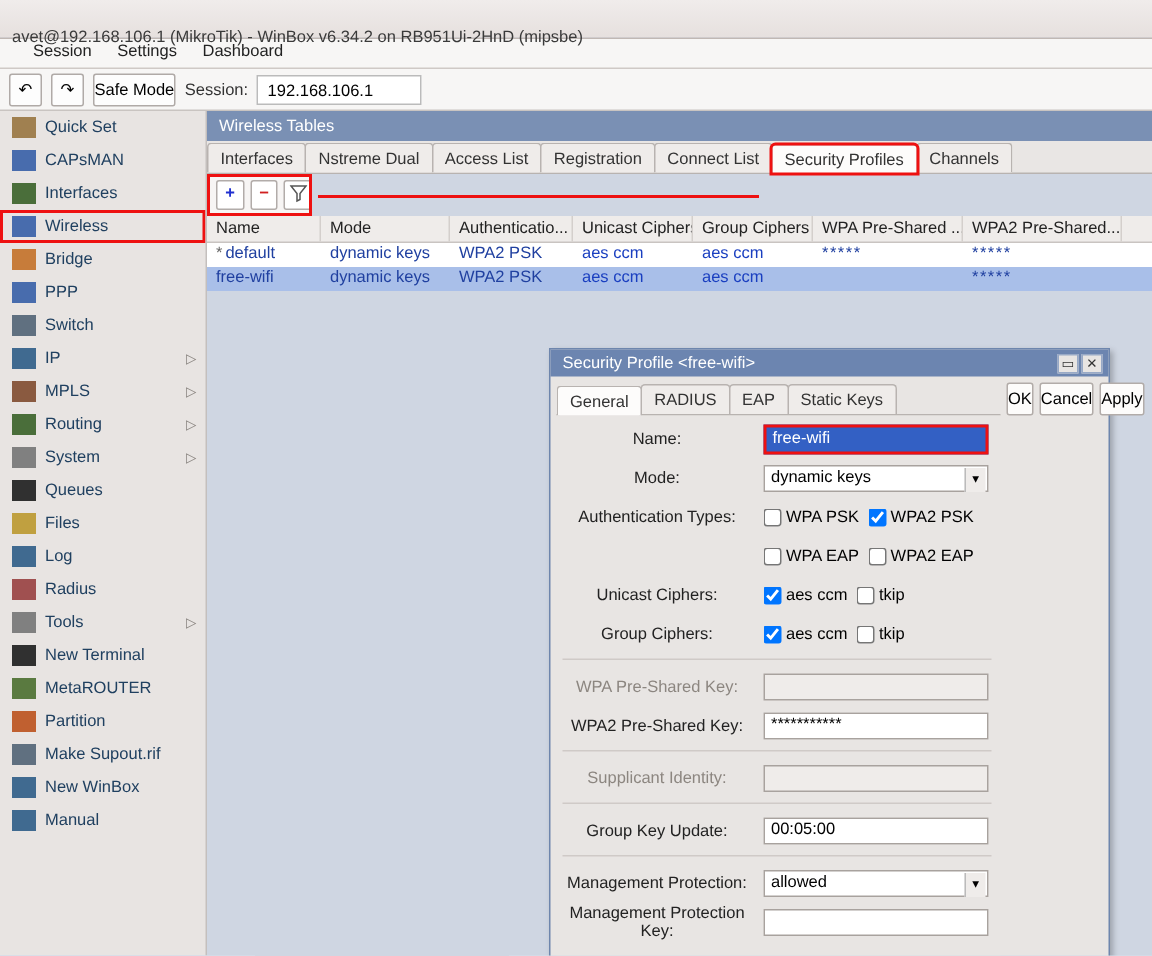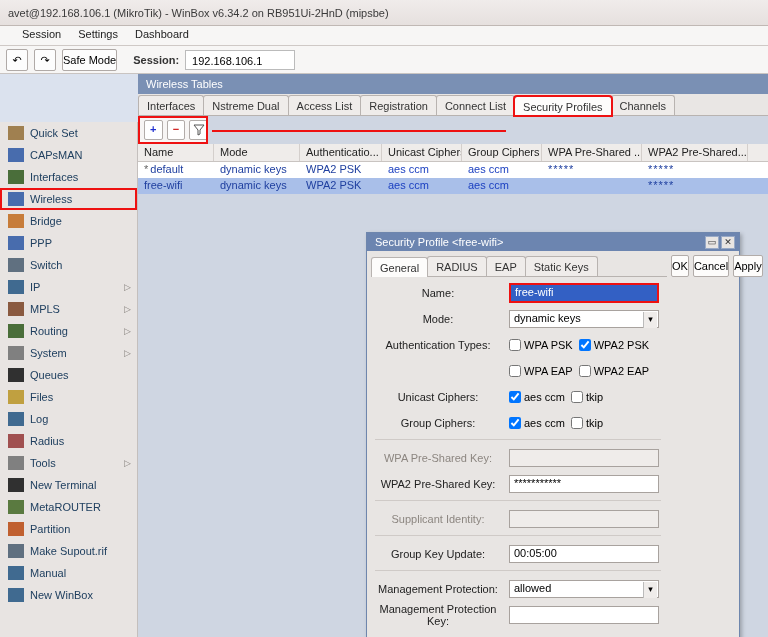--- a/index.html
+++ b/index.html
@@ -1,27 +1,27 @@
 <!DOCTYPE html>
 <html><head>
 <meta charset="utf-8">
 <style>
   * { box-sizing: border-box; font-family: "Tahoma", "Segoe UI", sans-serif; font-size: 11px; }
   body { margin: 0; background: #dbe2ee; width: 768px; height: 637px; position: relative; overflow: hidden; }
-  .titlebar { background: linear-gradient(#f0eceb, #e6e0de); border-bottom: 1px solid #c0b8b4; height: 26px; line-height: 26px; padding: 0 8px; color: #3a3a3a; }
+  .titlebar { background: linear-gradient(#f0eceb, #e6e0de); border-bottom: 1px solid #c0b8b4; height: 26px; line-height: 26px; padding: 12px 8px; color: #3a3a3a; }
   .menubar { background: #f7f6f5; border-bottom: 1px solid #cfc9c6; height: 20px; padding: 2px 22px; }
   .menubar span { margin-right: 14px; color: #222; cursor: default; }
   .toolbar { background: #f7f6f5; border-bottom: 1px solid #c9c4c1; height: 28px; display: flex; align-items: center; padding: 0 6px; gap: 6px; }
   .tb-btn { width: 22px; height: 22px; border: 1px solid #b0aaa7; background: #fdfdfd; text-align: center; line-height: 20px; border-radius: 2px; cursor: default; }
   .safe-mode { height: 22px; border: 1px solid #b0aaa7; background: #fdfdfd; padding: 0 0; line-height: 20px; border-radius: 2px; }
-  .session-label { margin-left: 10px; color: #333; font-weight: bold; }
+  .session-label { color: #333; }
   .session-box { border: 1px solid #bbb; background: #fff; padding: 2px 6px; height: 20px; line-height: 16px; min-width: 110px; }
 
   .main { position: absolute; top: 74px; bottom: 0; left: 0; right: 0; display: flex; }
-  .sidebar { width: 138px; background: #e8e4e2; border-right: 1px solid #c4bfbd; overflow: hidden; margin-top: 48px; }
+  .sidebar { width: 138px; background: #e8e4e2; border-right: 1px solid #c4bfbd; overflow: hidden; }
   .side-item { display: flex; align-items: center; height: 22px; padding: 0 6px 0 8px; color: #204060; cursor: default; position: relative; }
   .side-item .si-icon { width: 16px; height: 14px; display: inline-block; margin-right: 6px; }
   .side-item .exp { position: absolute; right: 6px; color: #8a8580; font-size: 9px; }
   .side-item.hl { outline: 2px solid #e11; outline-offset: -2px; }
 
   .work { flex: 1; position: relative; background: #cfd6e2; }
   .panel-title { background: #7a90b4; color: #fff; height: 20px; line-height: 20px; padding-left: 8px; }
   .tabs { background: #e9e6e4; height: 22px; display: flex; align-items: flex-end; border-bottom: 1px solid #b8b3b0; }
   .tab { padding: 3px 8px; border: 1px solid #b8b3b0; border-bottom: none; background: #efecea; margin-right: -1px; border-top-left-radius: 3px; border-top-right-radius: 3px; height: 20px; line-height: 14px; color: #333; }
   .tab.active { background: #fdfcfb; position: relative; top: 1px; }
@@ -168,25 +168,25 @@
       <div class="side-item">
         <span class="si-icon" style="background: rgb(192, 96, 48);"></span>
         <span>Partition</span>
       </div>
       <div class="side-item">
         <span class="si-icon" style="background: rgb(96, 112, 128);"></span>
         <span>Make Supout.rif</span>
       </div>
       <div class="side-item">
         <span class="si-icon" style="background: rgb(64, 106, 144);"></span>
+        <span>New WinBox</span>
+      </div>
+      <div class="side-item">
+        <span class="si-icon" style="background: rgb(64, 106, 144);"></span>
         <span>Manual</span>
-      </div>
-      <div class="side-item">
-        <span class="si-icon" style="background: rgb(64, 106, 144);"></span>
-        <span>New WinBox</span>
       </div>
     </div>
 
   <div class="work">
     <div class="panel-title">Wireless Tables</div>
     <div class="tabs" id="wtabs">
         <div class="tab">Interfaces</div>
         <div class="tab">Nstreme Dual</div>
         <div class="tab">Access List</div>
         <div class="tab">Registration</div>

